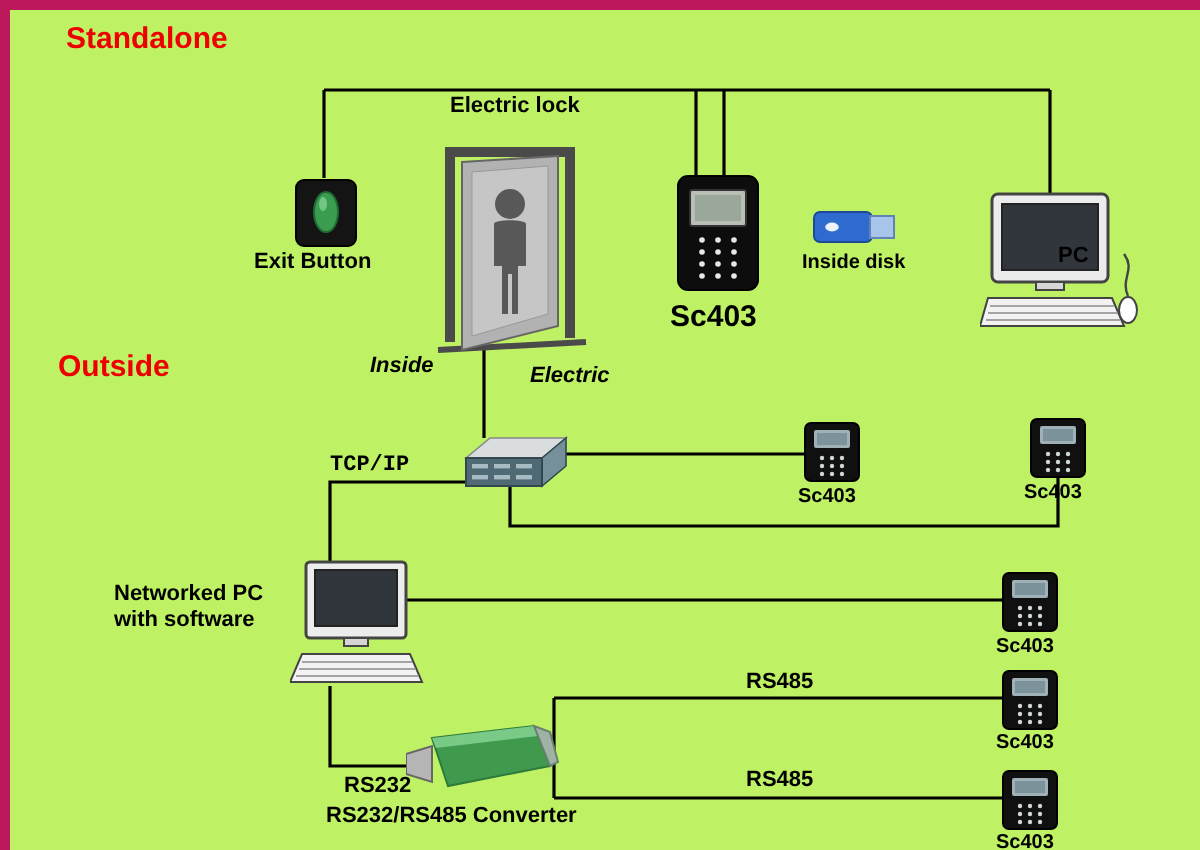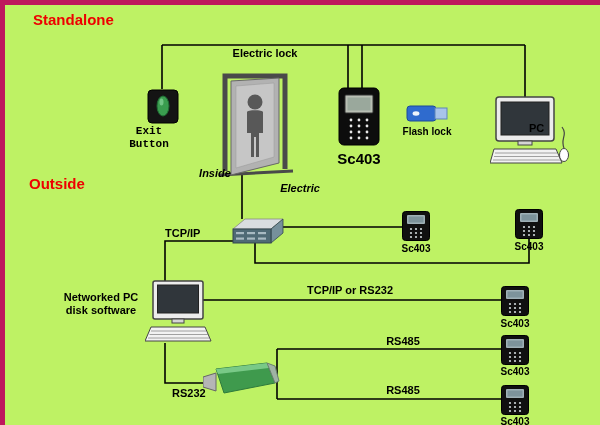--- a/index.html
+++ b/index.html
@@ -1,20 +1,20 @@
 <!DOCTYPE html>
 <html><head>
 <meta charset="utf-8">
 <style>
   html,body{margin:0;padding:0;background:#fff;font-family:"Liberation Sans",sans-serif;}
   .canvas{position:relative;width:598px;height:423px;background:#bef264;border:5px solid #be185d;overflow:hidden;padding-left:24px;}
   .wires{position:absolute;left:0;top:0;z-index:1;}
   .dev{position:absolute;z-index:2;}
   .lbl{position:absolute;z-index:3;color:#000;font-weight:bold;font-size:11px;line-height:1.15;white-space:nowrap;}
-  .lbl.center{text-align:center;white-space:normal;}
+  .lbl.center{text-align:left;white-space:normal;}
   .section{font-size:15px;font-weight:bold;}
   .italic{font-style:italic;}
   .big{font-size:15px;}
   .small{font-size:10px;}
 </style>
 </head>
 <body>
 
 <div class="canvas">
 
@@ -59,33 +59,33 @@
   </svg>
 
   <div class="lbl section" style="left:28px;top:6px;color:#ee0000;">Standalone</div>
   <div class="lbl section" style="left:24px;top:170px;color:#ee0000;">Outside</div>
 
   <svg class="dev" style="left:142px;top:84px;" width="32" height="36">
     <rect x="1" y="1" width="30" height="33" rx="4" fill="#141414" stroke="#000"></rect>
     <ellipse cx="16" cy="17" rx="6" ry="10" fill="#3a9d4f" stroke="#1f6b33"></ellipse>
     <ellipse cx="14.5" cy="13" rx="2" ry="3.5" fill="#7fd092" opacity="0.8"></ellipse>
   </svg>
-  <div class="lbl center" style="left:108px;top:120px;width:72px;font-family:Liberation Mono, monospace;">Exit Button</div>
+  <div class="lbl center" style="left:122px;top:120px;width:72px;">Exit Button</div>
 
   <svg class="dev" style="left:210px;top:64px;" width="80" height="112">
     <path d="M10,102 L10,7 L70,7 L70,100" fill="none" stroke="#4a4a4a" stroke-width="5"></path>
     <path d="M4,106 L78,102" stroke="#4a4a4a" stroke-width="3"></path>
     <polygon points="16,12 64,9 64,94 16,106" fill="#b2b2b2" stroke="#666" stroke-width="1"></polygon>
     <polygon points="21,17 59,14 59,88 21,99" fill="#c6c6c6" stroke="#999" stroke-width="0.5"></polygon>
     <g fill="#585858">
       <circle cx="40" cy="33" r="7.5"></circle>
       <path d="M32,43 C32,40.5 48,40.5 48,43 L48,64 L44,64 L44,88 L41,88 L41,68 L39,68 L39,88 L36,88 L36,64 L32,64 Z"></path>
     </g>
   </svg>
-  <div class="lbl italic center" style="left:180px;top:162px;width:60px;">Inside</div>
+  <div class="lbl italic center" style="left:180px;top:172px;width:60px;">Inside</div>
   <div class="lbl italic center" style="left:260px;top:177px;width:70px;">Electric</div>
   <div class="lbl center" style="left:220px;top:42px;width:80px;">Electric lock</div>
 
   <svg class="dev" style="left:333px;top:82px;" width="42" height="60">
     <rect x="1" y="1" width="40" height="57" rx="5" fill="#0d0d0d" stroke="#000"></rect>
     <rect x="7" y="8" width="28" height="18" rx="1" fill="#b9bfb4" stroke="#333"></rect>
     <rect x="9.5" y="10.5" width="23" height="13" fill="#9aa89c"></rect>
     <g fill="#e8e8e8">
       <circle cx="13" cy="33" r="1.4"></circle>
         <circle cx="21" cy="33" r="1.4"></circle>
@@ -101,21 +101,21 @@
         <circle cx="29" cy="51" r="1.4"></circle>
     </g>
   </svg>
   <div class="lbl big center" style="left:330px;top:145px;width:48px;">Sc403</div>
 
   <svg class="dev" style="left:401px;top:98px;" width="44" height="22">
     <rect x="1" y="3" width="29" height="15" rx="3" fill="#2f6bce" stroke="#1c4a99"></rect>
     <rect x="29" y="5" width="12" height="11" fill="#a8c4ea" stroke="#5d83b8"></rect>
     <ellipse cx="10" cy="10.5" rx="3.4" ry="2.2" fill="#ffffff" opacity="0.92"></ellipse>
   </svg>
-  <div class="lbl small center" style="left:396px;top:121px;width:52px;">Flash lock</div>
+  <div class="lbl small center" style="left:396px;top:121px;width:52px;">Inside disk</div>
 
   <svg class="dev" style="left:485px;top:88px;" width="80" height="76">
     <rect x="6" y="4" width="58" height="44" rx="3" fill="#ececec" stroke="#444" stroke-width="1.5"></rect>
     <rect x="11" y="9" width="48" height="33" fill="#30363b" stroke="#222"></rect>
     <rect x="28" y="48" width="14" height="4" fill="#d5d5d5" stroke="#444"></rect>
     <polygon points="4,56 66,56 72,70 0,70" fill="#f2f2f2" stroke="#444"></polygon>
     <g stroke="#8a8a8a" stroke-width="0.8">
       <path d="M5,60 H67"></path>
         <path d="M4,63.5 H69"></path>
         <path d="M3,67 H70"></path>
@@ -131,21 +131,21 @@
     <rect x="2" y="14" width="38" height="14" fill="#4f6a75" stroke="#33474f"></rect>
     <g fill="#a8bac2">
       <rect x="5" y="17" width="8" height="2.2"></rect>
         <rect x="16" y="17" width="8" height="2.2"></rect>
         <rect x="27" y="17" width="8" height="2.2"></rect>
       <rect x="5" y="22.5" width="8" height="2.2"></rect>
         <rect x="16" y="22.5" width="8" height="2.2"></rect>
         <rect x="27" y="22.5" width="8" height="2.2"></rect>
     </g>
   </svg>
-  <div class="lbl" style="left:160px;top:222px;">TCP/IP</div>
+  <div class="lbl" style="left:160px;top:222px;font-family:Liberation Mono, monospace;">TCP/IP</div>
 
   <svg class="dev" style="left:397px;top:206px;" width="28" height="30">
       <use href="#sym-sc403-small"></use>
     </svg>
   <div class="lbl small center" style="left:394px;top:238px;width:34px;">Sc403</div>
 
   <svg class="dev" style="left:510px;top:204px;" width="28" height="30">
       <use href="#sym-sc403-small"></use>
     </svg>
   <div class="lbl small center" style="left:507px;top:236px;width:34px;">Sc403</div>
@@ -156,24 +156,23 @@
     <rect x="27" y="40" width="12" height="4" fill="#d5d5d5" stroke="#444"></rect>
     <polygon points="6,48 60,48 66,62 0,62" fill="#f2f2f2" stroke="#444"></polygon>
     <g stroke="#8a8a8a" stroke-width="0.8">
       <path d="M6,52 H61"></path>
         <path d="M4.5,55.5 H63"></path>
         <path d="M3,59 H64.5"></path>
     </g>
   </svg>
   <div class="lbl center" style="left:52px;top:286px;width:88px;white-space:normal;">
     <div>Networked PC</div>
-    <div>disk software</div>
+    <div>with software</div>
   </div>
 
-  <div class="lbl center" style="left:265px;top:279px;width:160px;">TCP/IP or RS232</div>
 
   <svg class="dev" style="left:496px;top:281px;" width="28" height="30">
       <use href="#sym-sc403-small"></use>
     </svg>
   <div class="lbl small center" style="left:493px;top:313px;width:34px;">Sc403</div>
 
   <svg class="dev" style="left:496px;top:330px;" width="28" height="30">
       <use href="#sym-sc403-small"></use>
     </svg>
   <div class="lbl small center" style="left:493px;top:361px;width:34px;">Sc403</div>
@@ -186,14 +185,15 @@
   <div class="lbl" style="left:167px;top:382px;">RS232</div>
   <div class="lbl center" style="left:368px;top:330px;width:60px;">RS485</div>
   <div class="lbl center" style="left:368px;top:379px;width:60px;">RS485</div>
 
   <svg class="dev" style="left:198px;top:352px;" width="78" height="44">
     <polygon points="0,20 13,16 13,34 0,30" fill="#b5b5b5" stroke="#666"></polygon>
     <polygon points="13,12 64,6 72,26 21,36" fill="#3f9a4d" stroke="#2e7a3c"></polygon>
     <polygon points="13,12 64,6 66,11 15,17" fill="#79c987"></polygon>
     <polygon points="64,6 72,9 76,24 72,26" fill="#9fb3a4" stroke="#6a8070"></polygon>
   </svg>
+  <div class="lbl center" style="left:158px;top:397px;width:170px;">RS232/RS485 Converter</div>
 
 </div>
 
 </body></html>

